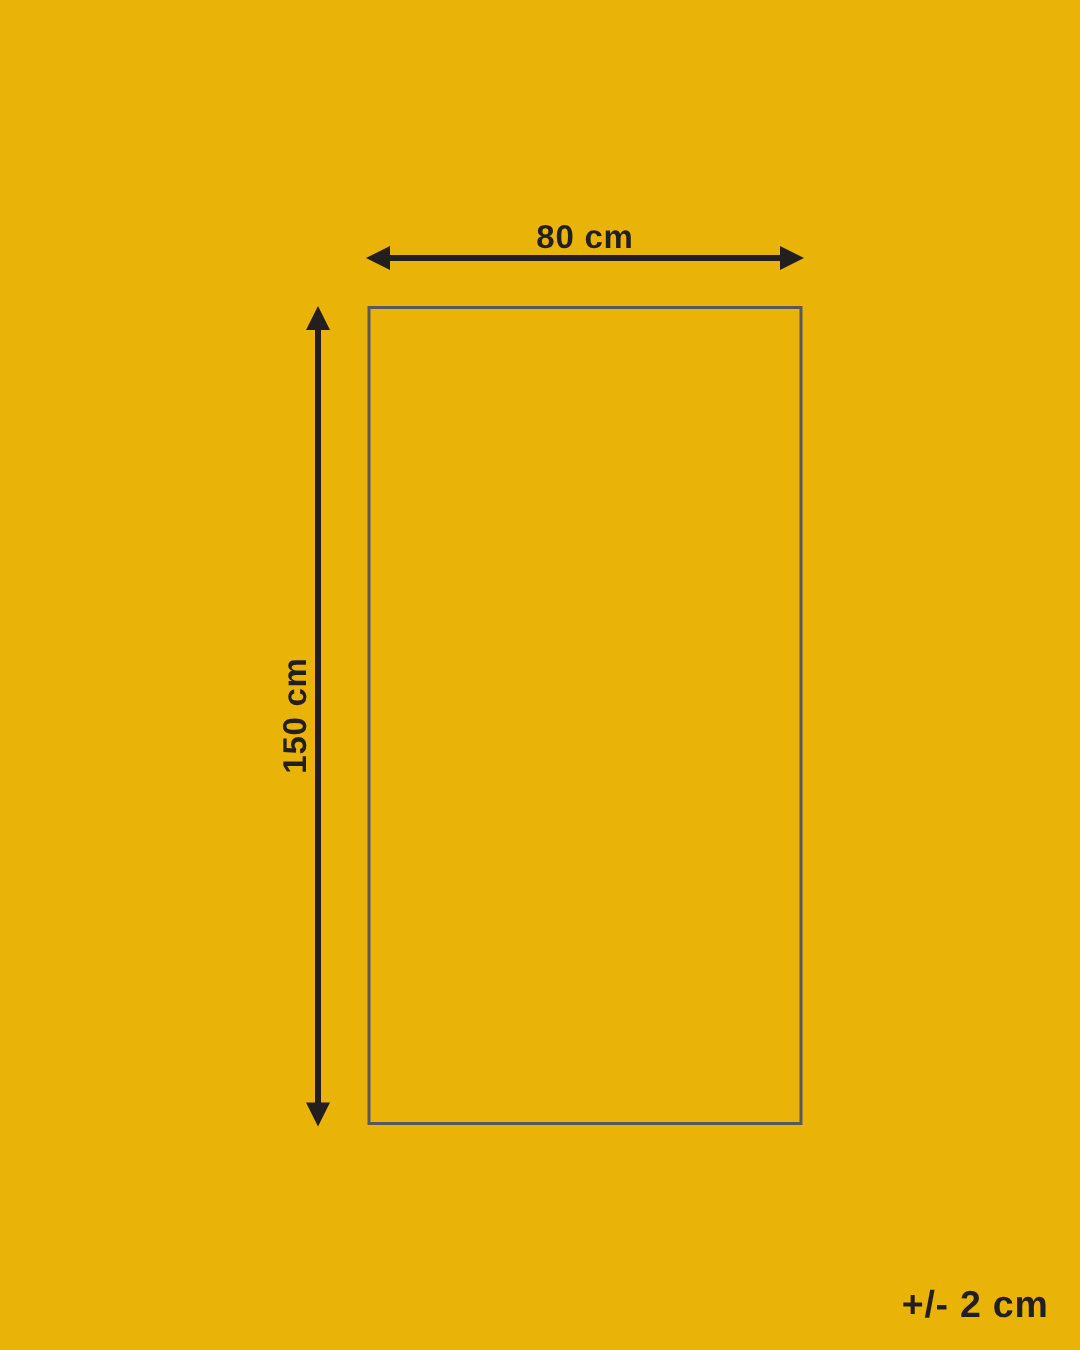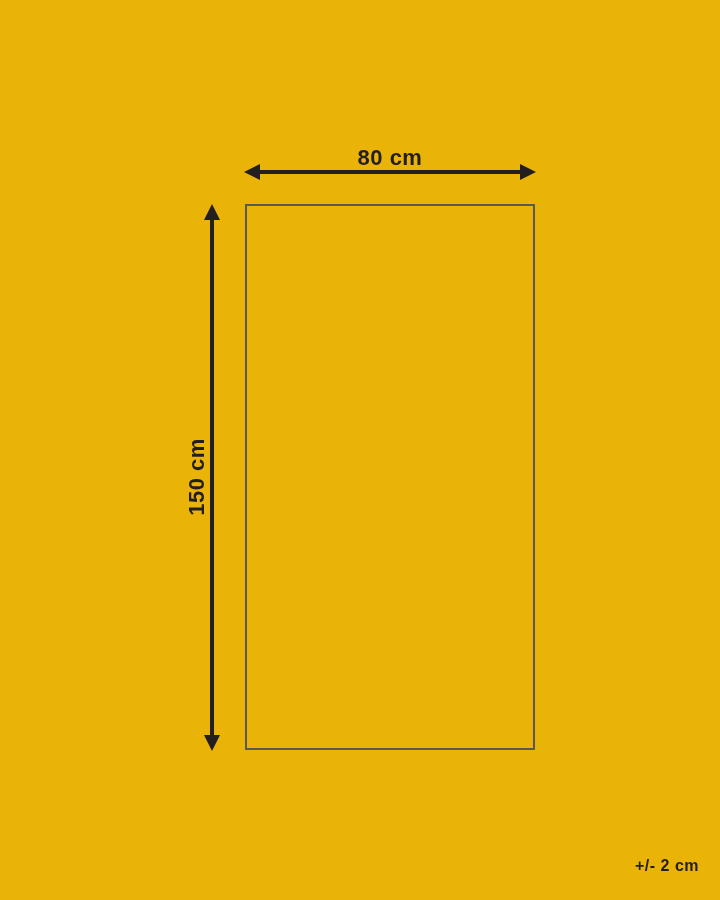--- a/index.html
+++ b/index.html
@@ -40,21 +40,21 @@
     }
     .label-height {
       left: 197px;
       top: 477px;
       transform: translate(-50%, -50%) rotate(-90deg);
       transform-origin: center center;
     }
     .label-tolerance {
       right: 21px;
       top: 858px;
-      font-size: 16px;
+      font-size: 25px;
       text-align: center;
     }
   </style>
 </head>
 <body>
 
 <div class="canvas">
 
   <svg class="overlay" viewBox="0 0 720 900" xmlns="http://www.w3.org/2000/svg">
 

